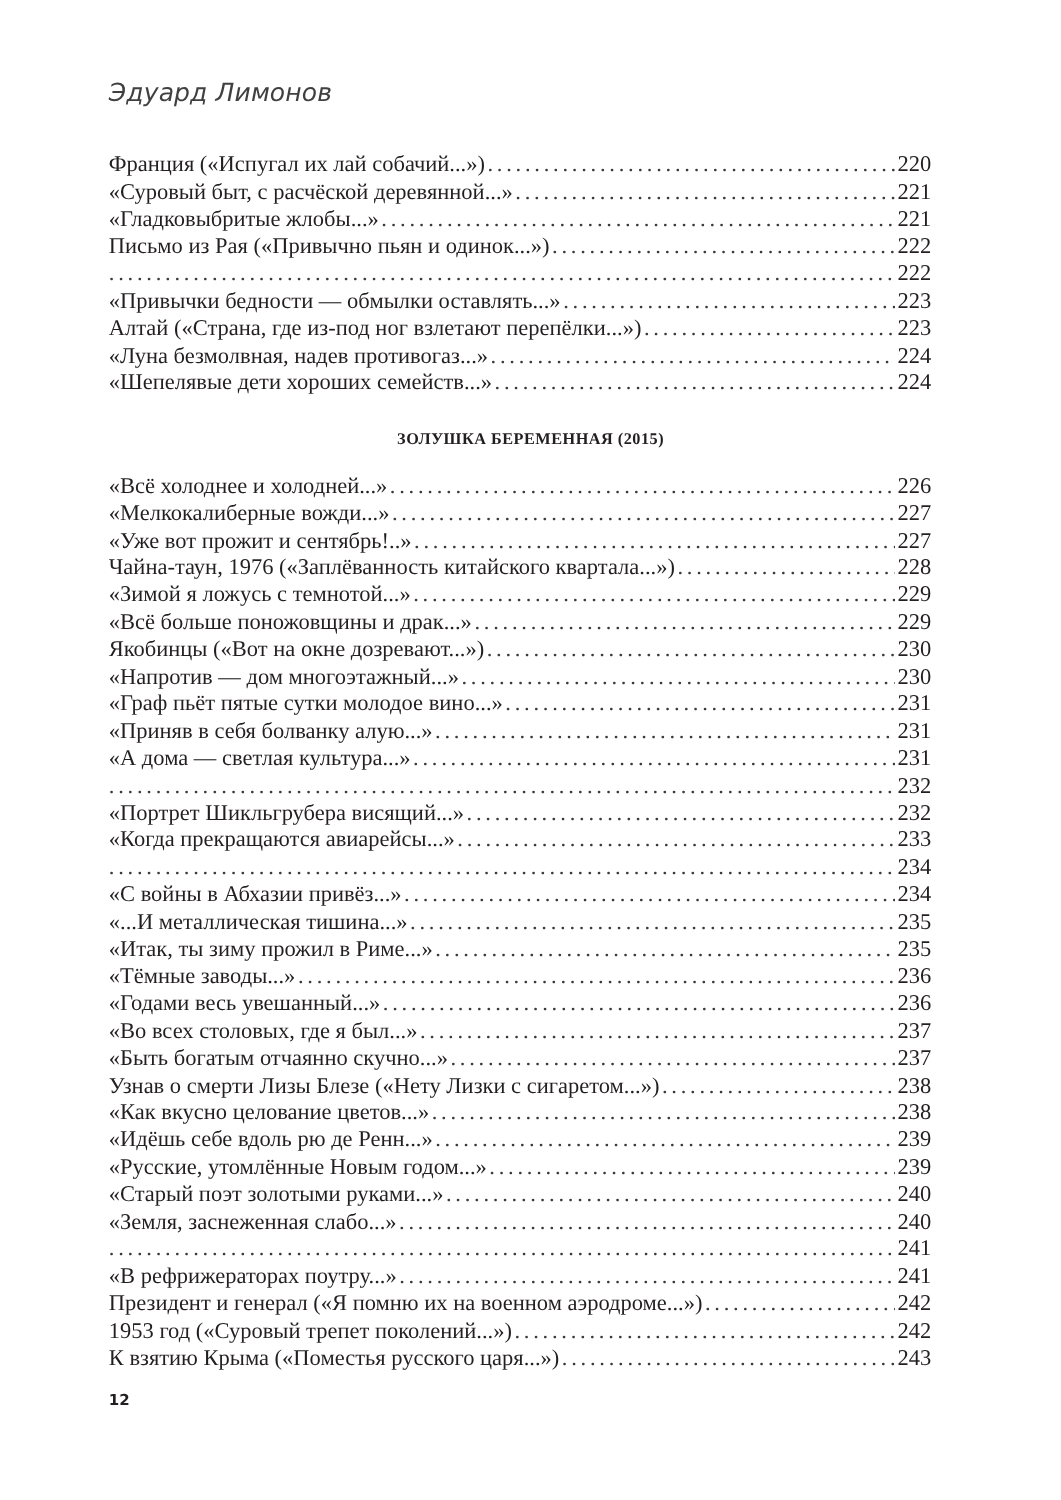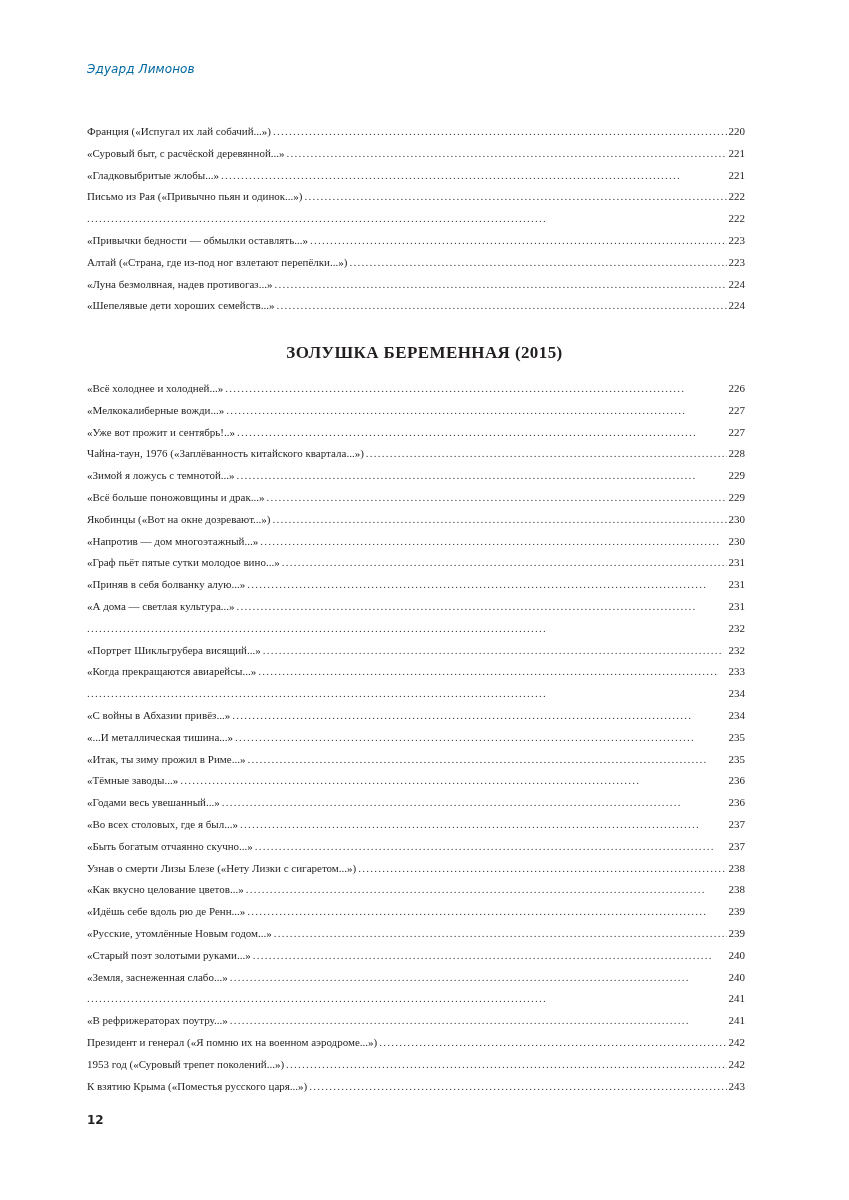--- a/index.html
+++ b/index.html
@@ -4,47 +4,47 @@
   <style>
     html, body { margin: 0; padding: 0; background: #ffffff; }
     body {
       width: 849px; height: 1200px; position: relative; overflow: hidden;
       color: #231f20;
       font-family: "Liberation Serif", "DejaVu Serif", serif;
     }
     .running-head {
       position: absolute; left: 87px; top: 62px;
       font-family: "DejaVu Sans", "Liberation Sans", sans-serif;
-      font-style: italic; font-size: 12px; color: #0369a1;
+      font-style: italic; font-size: 20px; color: #404040;
       letter-spacing: 0.1px;
     }
     .toc-block {
       position: absolute; left: 87px; width: 658px;
     }
     .toc-block.first { top: 121px; }
     .toc-block.second { top: 378px; }
     .toc-row {
       display: flex; align-items: flex-start;
       height: 21.8px; line-height: 21.8px;
-      font-size: 11px; white-space: nowrap;
+      font-size: 18px; white-space: nowrap;
     }
     .toc-title { flex: 0 0 auto; padding-right: 2px; }
     .toc-leader {
       flex: 1 1 auto; overflow: hidden; white-space: nowrap;
       letter-spacing: 3.1px; color: #3a3a3a; min-width: 8px;
     }
     .toc-leader::before {
       content: ". . . . . . . . . . . . . . . . . . . . . . . . . . . . . . . . . . . . . . . . . . . . . . . . . . . . . . . . . . . . . . . . . . . . . . . . . . . . . . . . . . . . . . . . . . . . . . . . . . . . . . . . . . . . . . . . . . .";
       letter-spacing: 0px; word-spacing: -1.5px;
     }
     .toc-page { flex: 0 0 auto; padding-left: 2px; text-align: right; }
     .section-heading {
       position: absolute; left: 0; width: 849px; top: 343px;
       text-align: center;
-      font-weight: bold; font-size: 17px; letter-spacing: 0.4px;
+      font-weight: bold; font-size: 13px; letter-spacing: 0.4px;
     }
     .page-number {
       position: absolute; left: 87px; top: 1113px;
       font-family: "DejaVu Sans", "Liberation Sans", sans-serif;
       font-weight: bold; font-size: 12px;
     }
   </style>
 </head>
 <body>
 

